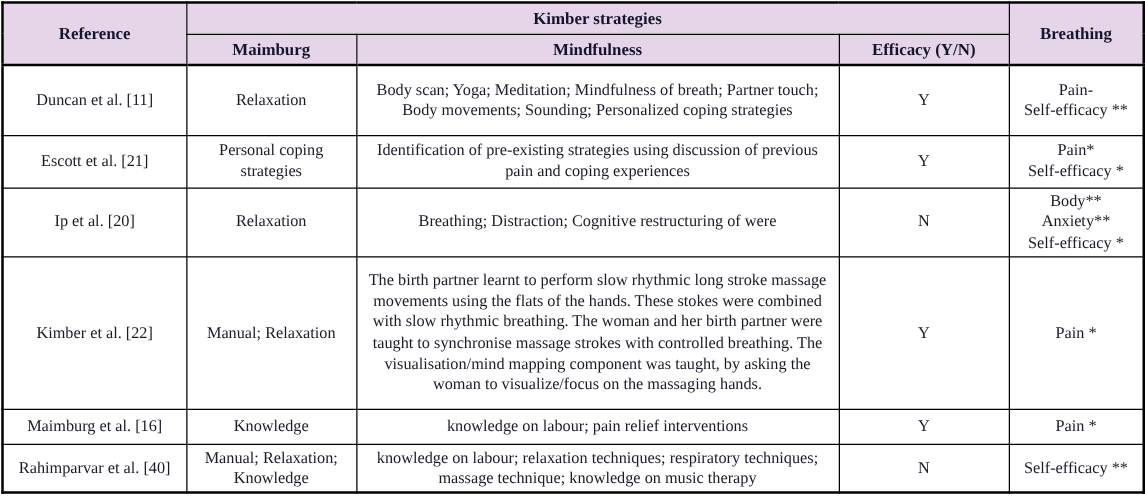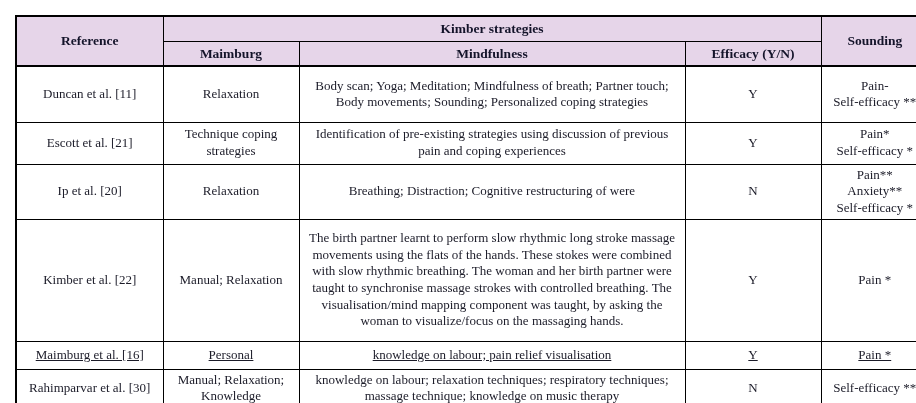--- a/index.html
+++ b/index.html
@@ -6,21 +6,21 @@
     margin: 0;
     padding: 0;
     background: #ffffff;
     font-family: "Liberation Serif", "DejaVu Serif", serif;
     color: #1b1b28;
   }
   .table-wrap {
     width: 916px;
     height: 403px;
     box-sizing: border-box;
-    padding: 15px;
+    padding: 1px;
   }
   table.coping {
     border-collapse: collapse;
     table-layout: fixed;
     width: 913px;
     border: 2px solid #000000;
   }
   table.coping th,
   table.coping td {
     border: 1px solid #000000;
@@ -39,89 +39,89 @@
   }
   .hdr-bottom { border-bottom: 2px solid #000000 !important; }
   .multiline { white-space: pre-line; }
   
   tr.hrow1 { height: 25px; }
   tr.hrow2 { height: 25px; }
   tr.r0 { height: 56px; }
   tr.r1 { height: 42px; }
   tr.r2 { height: 55px; }
   tr.r3 { height: 122px; }
-  tr.r4 { height: 28px; text-decoration: underline; }
+  tr.r4 { height: 28px; }
   tr.r5 { height: 38px; }
 </style>
 </head>
 <body>
 
 <div class="table-wrap">
   <table class="coping">
     <colgroup>
       <col style="width:147px">
       <col style="width:136px">
       <col style="width:386px">
       <col style="width:136px">
       <col style="width:108px">
     </colgroup>
     <thead>
       <tr class="hrow1">
         <th rowspan="2" class="hdr-bottom">Reference</th>
         <th colspan="3">Kimber strategies</th>
-        <th rowspan="2" class="hdr-bottom">Sounding</th>
+        <th rowspan="2" class="hdr-bottom">Breathing</th>
       </tr>
       <tr class="hrow2">
         <th class="hdr-bottom">Maimburg</th>
         <th class="hdr-bottom">Mindfulness</th>
         <th class="hdr-bottom">Efficacy (Y/N)</th>
       </tr>
     </thead>
     <tbody>
       <tr class="r0">
         <td>Duncan et al. [11]</td>
         <td>Relaxation</td>
         <td>Body scan; Yoga; Meditation; Mindfulness of breath; Partner touch; Body movements; Sounding; Personalized coping strategies</td>
         <td>Y</td>
         <td class="multiline">Pain-
 Self-efficacy **</td>
       </tr>
       <tr class="r1">
         <td>Escott et al. [21]</td>
-        <td>Technique coping strategies</td>
+        <td>Personal coping strategies</td>
         <td>Identification of pre-existing strategies using discussion of previous pain and coping experiences</td>
         <td>Y</td>
         <td class="multiline">Pain*
 Self-efficacy *</td>
       </tr>
       <tr class="r2">
         <td>Ip et al. [20]</td>
         <td>Relaxation</td>
         <td>Breathing; Distraction; Cognitive restructuring of were</td>
         <td>N</td>
-        <td class="multiline">Pain**
+        <td class="multiline">Body**
 Anxiety**
 Self-efficacy *</td>
       </tr>
       <tr class="r3">
         <td>Kimber et al. [22]</td>
         <td>Manual; Relaxation</td>
         <td>The birth partner learnt to perform slow rhythmic long stroke massage movements using the flats of the hands. These stokes were combined with slow rhythmic breathing. The woman and her birth partner were taught to synchronise massage strokes with controlled breathing. The visualisation/mind mapping component was taught, by asking the woman to visualize/focus on the massaging hands.</td>
         <td>Y</td>
         <td class="multiline">Pain *</td>
       </tr>
       <tr class="r4">
         <td>Maimburg et al. [16]</td>
-        <td>Personal</td>
-        <td>knowledge on labour; pain relief visualisation</td>
+        <td>Knowledge</td>
+        <td>knowledge on labour; pain relief interventions</td>
         <td>Y</td>
         <td class="multiline">Pain *</td>
       </tr>
       <tr class="r5">
-        <td>Rahimparvar et al. [30]</td>
+        <td>Rahimparvar et al. [40]</td>
         <td>Manual; Relaxation; Knowledge</td>
         <td>knowledge on labour; relaxation techniques; respiratory techniques; massage technique; knowledge on music therapy</td>
         <td>N</td>
         <td class="multiline">Self-efficacy **</td>
       </tr>
     </tbody>
   </table>
 </div>
 
 </body></html>

